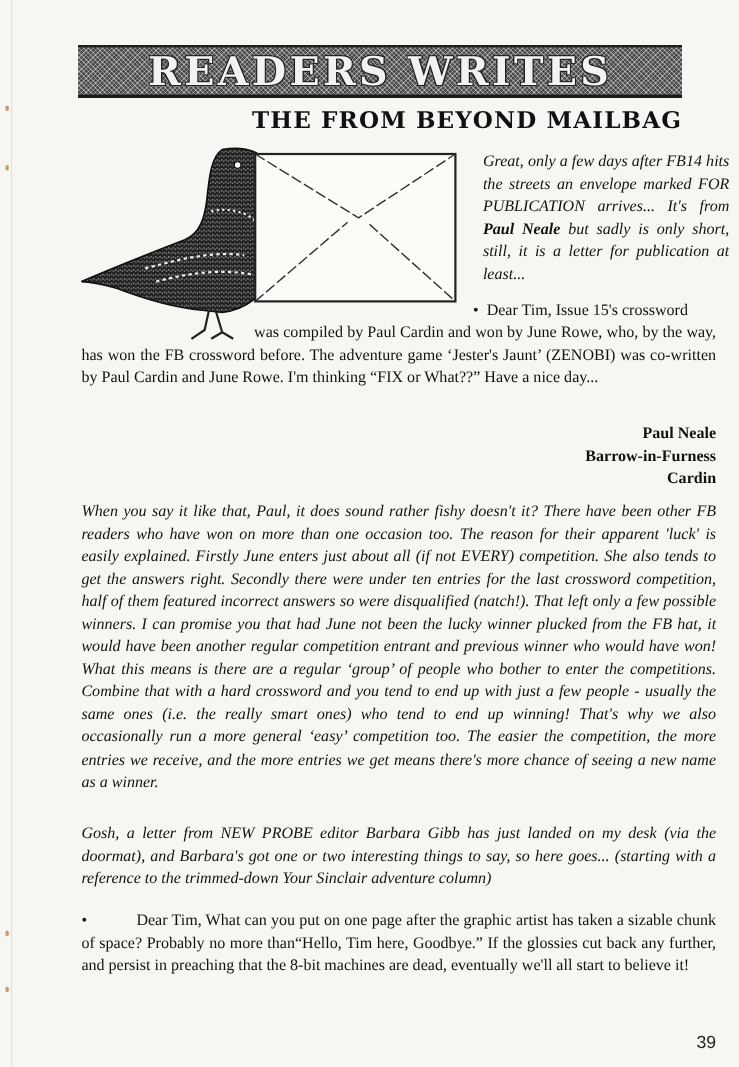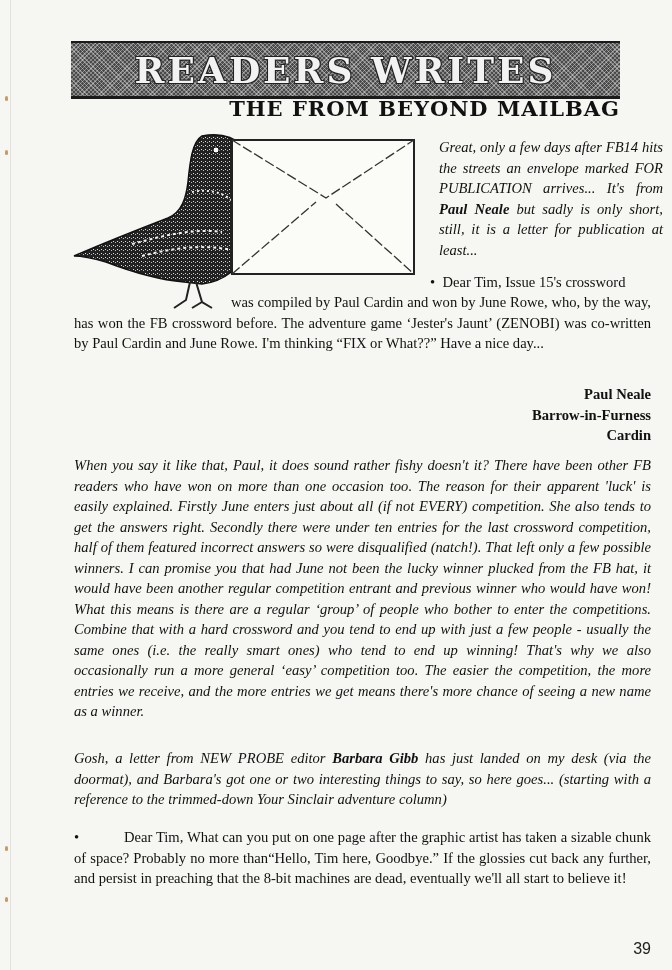--- a/index.html
+++ b/index.html
@@ -10,21 +10,21 @@
     font-family: "Liberation Serif", "DejaVu Serif", serif;
     color: #111;
   }
   .page-edge {
     position: absolute; left: 10px; top: 0; width: 1px; height: 970px;
     background: #e2e2dc;
   }
   .edge-mark { position: absolute; width: 3px; height: 5px; background: #c79a6a; border-radius: 2px; }
 
   .banner {
-    position: absolute; left: 71px; top: 41px; width: 549px; height: 58px;
+    position: absolute; left: 71px; top: 41px; width: 549px; height: 48px;
     background-color: #4a4a4a;
     background-image:
       repeating-linear-gradient(45deg, rgba(255,255,255,0.35) 0 1px, transparent 1px 3px),
       repeating-linear-gradient(-45deg, rgba(255,255,255,0.35) 0 1px, transparent 1px 3px);
     border-top: 2px solid #1a1a1a; border-bottom: 3px solid #1a1a1a;
     box-sizing: border-box;
     display: flex; align-items: center; justify-content: center;
   }
   .banner-title {
     font-family: "DejaVu Serif", serif; font-weight: bold;
@@ -60,21 +60,21 @@
     font-weight: bold; font-size: 14.6px; line-height: 20.5px;
   }
   .reply {
     position: absolute; left: 74px; top: 455px; width: 577px;
     font-style: italic; font-size: 14.6px; line-height: 20.5px; text-align: justify;
   }
   .intro2 {
     position: absolute; left: 74px; top: 748px; width: 577px;
     font-style: italic; font-size: 14.6px; line-height: 20.5px; text-align: justify;
   }
-  .intro2 b { font-weight: bold; }
+  .intro2 b { font-weight: normal; }
   .letter2 {
     position: absolute; left: 74px; top: 827px; width: 577px;
   }
   .bullet { display: inline-block; width: 50px; }
   .page-number {
     position: absolute; right: 21px; top: 940px;
     font-family: "Liberation Sans", sans-serif; font-size: 16px; color: #222;
   }
 </style>
 </head>

